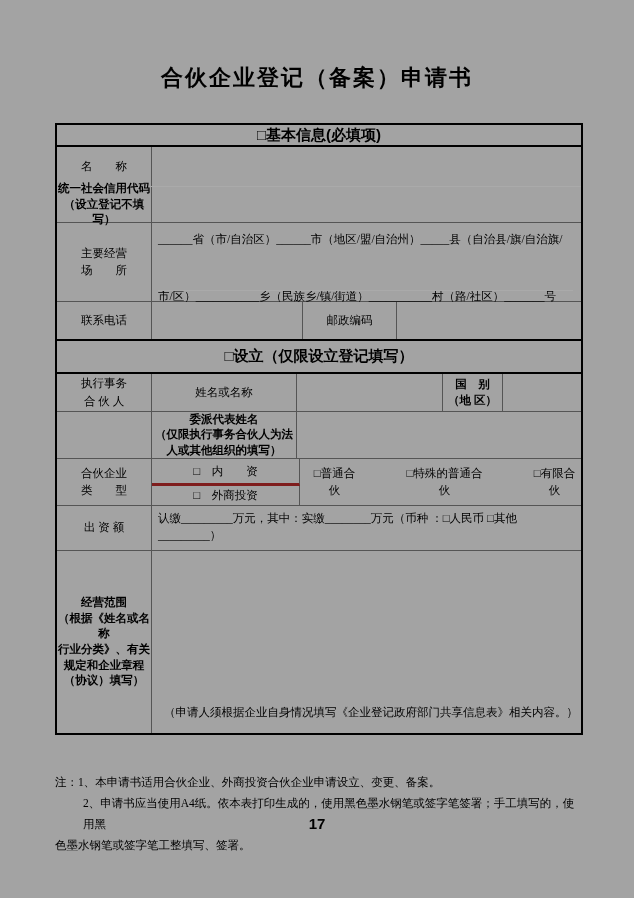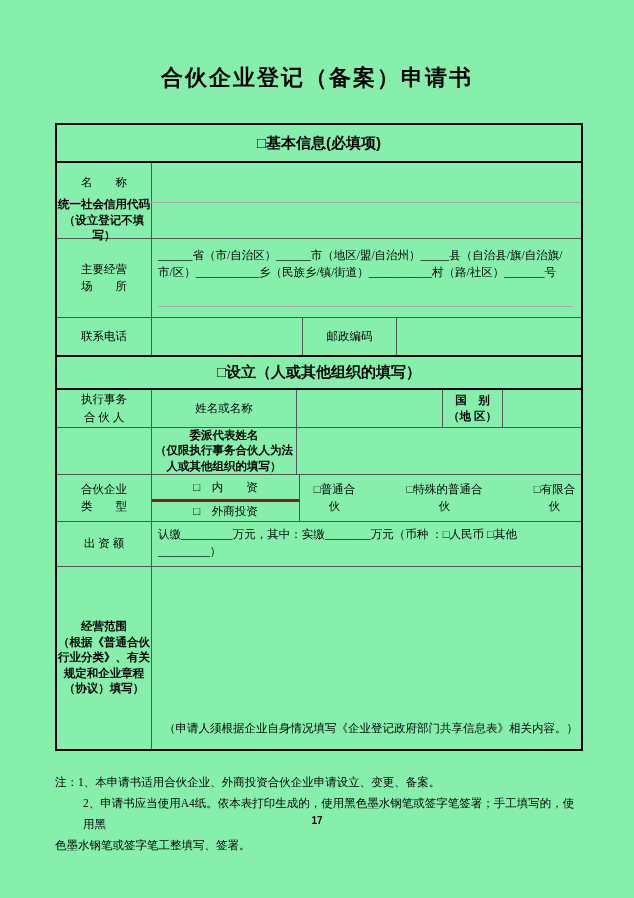--- a/index.html
+++ b/index.html
@@ -1,17 +1,17 @@
 <!DOCTYPE html>
 <html><head>
 <meta charset="utf-8">
 <style>
   html,body { margin:0; padding:0; background:#fff; }
   .page {
-    position:relative; width:634px; height:898px; background:#86efac;
+    position:relative; width:634px; height:898px; background:#a3a3a3;
     font-family:"Liberation Serif", serif; color:#000; overflow:hidden;
   }
   .doc-title {
     position:absolute; top:63px; left:0; width:634px; text-align:center;
     font-family:"Liberation Sans", sans-serif; font-weight:bold;
     font-size:22px; letter-spacing:2px;
   }
   .tbl {
     position:absolute; left:55px; top:123px; width:528px;
     border:2px solid #000; box-sizing:border-box;
@@ -29,21 +29,21 @@
   .cell {
     box-sizing:border-box; border-right:1px solid #555;
     display:flex; flex-direction:column; align-items:center; justify-content:center;
     font-size:11.5px; line-height:1.5; text-align:center;
   }
   .cell.last { border-right:none; }
   .w-label { width:95px; flex:none; }
   .grow { flex:1; }
   .addr-cell {
     align-items:flex-start; justify-content:flex-start; text-align:left;
-    padding:8px 8px 0 6px; position:relative;
+    padding:8px 8px 0 6px; position:relative;gap:40px;
   }
   .addr-blank-line {
     position:absolute; left:6px; right:8px; bottom:10px;
     border-top:1px solid #aaa; height:0;
   }
   .subcol { display:flex; flex-direction:column; flex:none; }
   .subcell {
     box-sizing:border-box; border-right:1px solid #555; border-bottom:3px solid #7f1d1d;
     display:flex; align-items:center; justify-content:center; font-size:11.5px;
   }
@@ -58,33 +58,33 @@
   .scope-cell { position:relative; }
   .scope-note { position:absolute; left:12px; bottom:12px; font-size:11.5px; text-align:left; }
   .small-lines { font-size:11.5px; line-height:1.35;font-weight:bold; }
   .notes {
     position:absolute; left:55px; top:772px; width:530px;
     font-size:11.5px; line-height:21px;
   }
   .note-indent { padding-left:28px; }
   .page-number {
     position:absolute; top:815px; left:0; width:634px; text-align:center;
-    font-family:"Liberation Sans", sans-serif; font-size:10px; font-weight:bold;
+    font-family:"Liberation Sans", sans-serif; font-size:15px; font-weight:bold;
   }
 </style>
 </head>
 <body>
 
 <div class="page">
 
   <div class="doc-title">合伙企业登记（备案）申请书</div>
 
   <div class="tbl">
 
-    <div class="sec-header" style="height:38px;">□基本信息(必填项)</div>
+    <div class="sec-header" style="height:22px;">□基本信息(必填项)</div>
 
     <div class="row bb-light" style="height:40px;">
       <div class="cell w-label">名　　称</div>
       <div class="cell grow last"></div>
     </div>
 
     <div class="row" style="height:36px;">
       <div class="cell w-label small-lines">
         <div>统一社会信用代码</div>
         <div>（设立登记不填写）</div>
@@ -104,21 +104,21 @@
       </div>
     </div>
 
     <div class="row bb2" style="height:39px;">
       <div class="cell w-label">联系电话</div>
       <div class="cell" style="width:151px;"></div>
       <div class="cell" style="width:94px;">邮政编码</div>
       <div class="cell grow last"></div>
     </div>
 
-    <div class="sec-header" style="height:33px;">□设立（人或其他组织的填写）</div>
+    <div class="sec-header" style="height:33px;">□设立（仅限设立登记填写）</div>
 
     <div class="row" style="height:38px;">
       <div class="cell w-label">
         <div>执行事务</div>
         <div>合 伙 人</div>
       </div>
       <div class="cell" style="width:145px;">姓名或名称</div>
       <div class="cell" style="width:146px;"></div>
       <div class="cell small-lines" style="width:60px;">
         <div>国　别</div>
@@ -154,21 +154,21 @@
     </div>
 
     <div class="row" style="height:45px;">
       <div class="cell w-label">出 资 额</div>
       <div class="cell grow last contrib-cell">认缴_________万元，其中：实缴________万元（币种 ：□人民币 □其他_________）</div>
     </div>
 
     <div class="row bb0" style="height:182px;">
       <div class="cell w-label small-lines">
         <div>经营范围</div>
-        <div>（根据《普通合伙</div>
+        <div>（根据《姓名或名称</div>
         <div>行业分类》、有关</div>
         <div>规定和企业章程</div>
         <div>（协议）填写）</div>
       </div>
       <div class="cell grow last scope-cell">
         <div class="scope-note">（申请人须根据企业自身情况填写《企业登记政府部门共享信息表》相关内容。）</div>
       </div>
     </div>
 
   </div>

